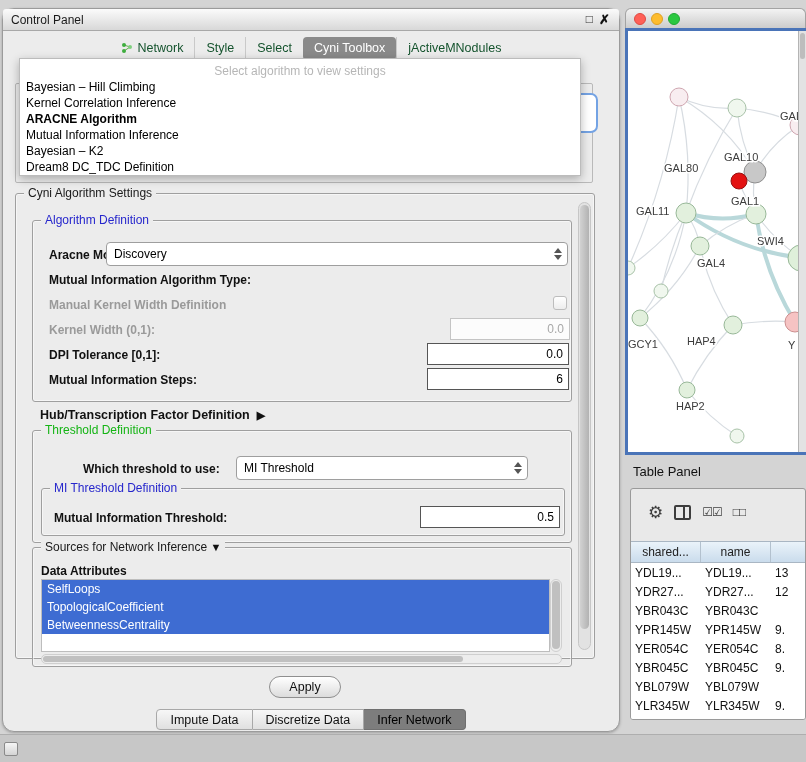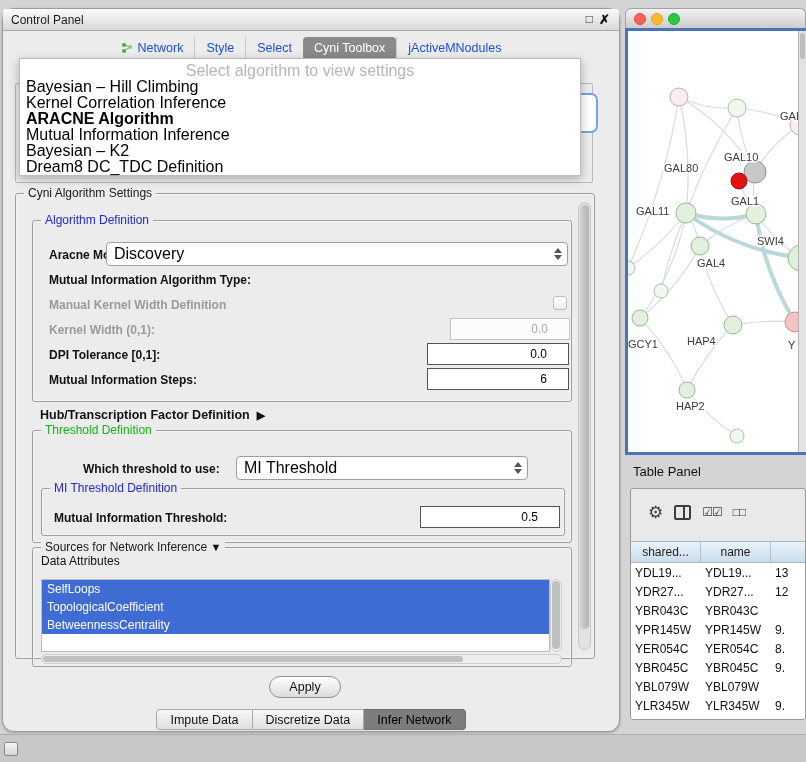--- a/index.html
+++ b/index.html
@@ -10,36 +10,36 @@
   .control-panel { position: absolute; left: 2px; top: 8px; width: 618px; height: 724px;
     background: #ececec; border: 1px solid #9b9b9b; border-radius: 12px; box-shadow: 0 1px 3px rgba(0,0,0,.25); }
   .cp-titlebar { position: absolute; left: 0; top: 0; right: 0; height: 22px;
     background: linear-gradient(#fbfbfb,#d8d8d8); border-bottom: 1px solid #a8a8a8; border-radius: 3px 3px 0 0; }
   .cp-title { position: absolute; left: 8px; top: 4px; font-size: 12px; color: #1a1a1a; }
   .cp-float { position: absolute; right: 26px; top: 3px; font-size: 12px; color: #333; cursor: default; }
   .cp-close { position: absolute; right: 9px; top: 3px; font-size: 13px; font-weight: bold; color: #111; cursor: default; }
 
   .cp-tabs { position: absolute; left: 0; top: 28px; right: 0; height: 23px;
     display: flex; justify-content: center; align-items: stretch; }
-  .cp-tab { font-size: 12.5px; padding: 4px 11px 0 11px; color: #1d4ed8; display: flex; align-items: flex-start; gap: 5px;
+  .cp-tab { font-size: 12.5px; padding: 4px 11px 0 11px; color: #14532d; display: flex; align-items: flex-start; gap: 5px;
     border-left: 1px solid #c9c9c9; background: transparent; }
   .cp-tab:first-child { border-left: none; }
   .cp-tab.selected { background: #8a8a8a; color: #fff; border-radius: 4px; border-left: none; }
   .net-tab-icon { width: 12px; height: 12px; margin-top: 1px; }
 
   
   .hidden-group { position: absolute; left: 12px; top: 74px; width: 578px; height: 100px;
     border: 1px solid #b9b9b9; border-radius: 2px; background: #ececec; z-index: 10; }
   .hidden-combo { position: absolute; left: 553px; top: 84px; width: 42px; height: 40px;
     border: 2px solid #74a3e4; border-radius: 7px; background: #fff; z-index: 20; }
 
   
   .algo-popup { position: absolute; left: 16px; top: 49px; width: 562px; height: 118px;
     background: #fff; border: 1px solid #bcbcbc; box-shadow: 0 3px 9px rgba(0,0,0,.28);
-    z-index: 50; padding-top: 4px; font-size: 16px; }
+    z-index: 50; padding-top: 4px; font-size: 12px; }
   .dd-placeholder { height: 16px; line-height: 16px; text-align: center; color: #b6b6b6; }
   .dd-item { height: 16px; line-height: 16px; padding-left: 6px; color: #000; }
   .dd-item.sel { font-weight: bold; }
 
   
   .gbox { position: absolute; border: 1px solid #9f9f9f; border-radius: 3px;
     box-shadow: inset 0 0 0 1px rgba(255,255,255,.55); }
   .gtitle { position: absolute; top: -8px; left: 8px; background: #ececec; padding: 0 4px;
     font-size: 12px; color: #1a1a1a; white-space: nowrap; }
   .gtitle.blue { color: #2626cc; }
@@ -53,38 +53,38 @@
 
   .algo-box { left: 16px; top: 26px; width: 540px; height: 182px; }
   .thr-box  { left: 16px; top: 236px; width: 540px; height: 113px; }
   .mi-box   { left: 8px;  top: 57px;  width: 524px; height: 48px; }
   .src-box  { left: 16px; top: 353px; width: 540px; height: 120px; }
 
   .lbl { position: absolute; font-size: 12px; font-weight: bold; color: #111; white-space: nowrap; }
   .lbl.dis { color: #9a9a9a; }
 
   .combo { position: absolute; height: 24px; background: #fff; border: 1px solid #9e9e9e;
-    border-radius: 4px; font-size: 16px; color: #000; line-height: 22px; padding-left: 7px; }
+    border-radius: 4px; font-size: 12px; color: #000; line-height: 22px; padding-left: 7px; }
   .combo-arrows { position: absolute; right: 5px; top: 50%; transform: translateY(-50%);
     display: flex; flex-direction: column; gap: 2px; }
   .tri-up { width: 0; height: 0; border-left: 4px solid transparent; border-right: 4px solid transparent; border-bottom: 5px solid #555; }
   .tri-dn { width: 0; height: 0; border-left: 4px solid transparent; border-right: 4px solid transparent; border-top: 5px solid #555; }
 
   .field { position: absolute; height: 22px; border: 1px solid #555; background: #fff;
-    font-size: 12px; text-align: right; padding-right: 21px; font-family: "Liberation Sans", sans-serif; }
+    font-size: 12px; text-align: right; padding-right: 5px; font-family: "Liberation Sans", sans-serif; }
   .field.dis { border-color: #c4c4c4; color: #a8a8a8; background: #fcfcfc; }
 
   .checkbox { position: absolute; width: 14px; height: 14px; border: 1px solid #bdbdbd;
     border-radius: 3px; background: linear-gradient(#ffffff,#ededed); }
 
   .hub-row { position: absolute; left: 24px; top: 214px; font-size: 12.5px; font-weight: 600;
     color: #111; display: flex; align-items: center; gap: 7px; }
   .tri-glyph { font-size: 11px; color: #111; }
 
-  .data-attr-lbl { position: absolute; left: 8px; top: 6px; font-size: 12px; font-weight: normal; color: #111; }
+  .data-attr-lbl { position: absolute; left: 8px; top: 16px; font-size: 12px; font-weight: bold; color: #111; }
   .attr-list { position: absolute; left: 8px; top: 31px; width: 509px; height: 73px;
     background: #fff; border: 1px solid #bdbdbd; overflow: hidden; }
   .attr-item { height: 18px; line-height: 18px; padding-left: 5px; font-size: 12px;
     background: #3e6cd2; color: #fff; }
   .attr-vscroll { position: absolute; left: 517px; top: 31px; width: 12px; height: 73px;
     background: #ededed; border: 1px solid #cfcfcf; border-radius: 6px; }
   .attr-vthumb { position: absolute; left: 1px; right: 1px; top: 1px; height: 68px; background: #c0c0c0; border-radius: 5px; }
   .attr-hscroll { position: absolute; left: 8px; top: 106px; width: 521px; height: 10px;
     background: #ededed; border: 1px solid #cfcfcf; border-radius: 5px; }
   .attr-hthumb { position: absolute; left: 1px; top: 1px; width: 420px; height: 6px; background: #c0c0c0; border-radius: 4px; }

